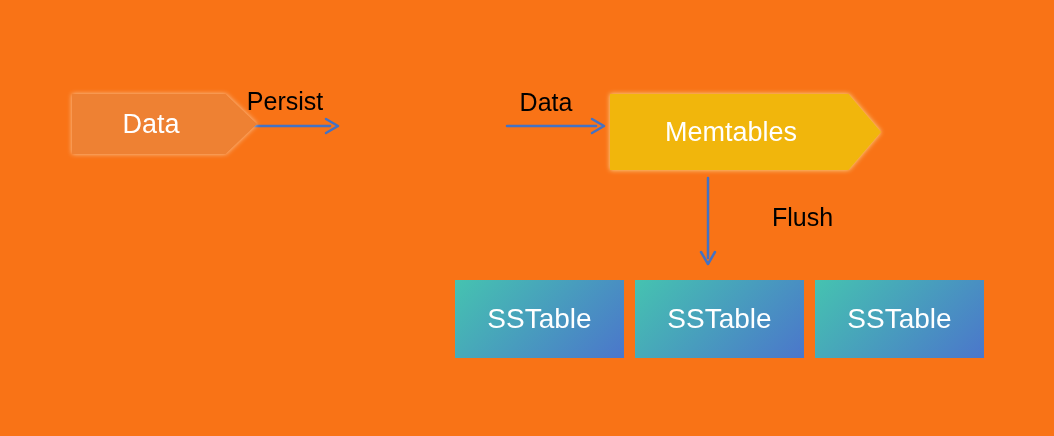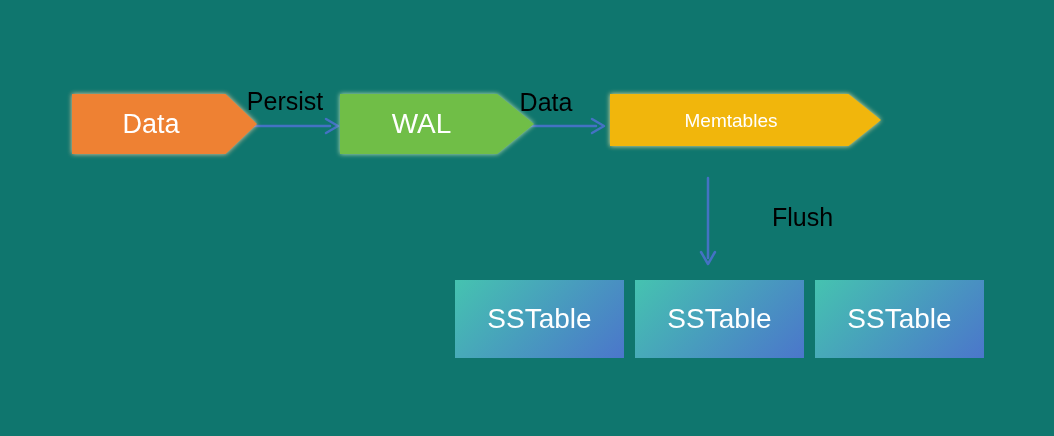--- a/index.html
+++ b/index.html
@@ -2,33 +2,33 @@
 <html style="--orange: #EE8133; --green: #70BE47; --gold: #F1B60C; --teal: #45C3B0; --blue: #4B76CB; --connector: #4472C4; --shape-text: #FFFFFF; --label-text: #000000;"><head>
 <meta charset="utf-8">
 <style>
   :root{
     --orange:#EE8133; --green:#70BE47; --gold:#F1B60C;
     --teal:#45C3B0; --blue:#4B76CB; --connector:#4472C4;
     --shape-text:#FFFFFF; --label-text:#000000;
   }
   html,body{margin:0;padding:0;background:#fff;}
   .canvas{
-    position:relative; width:1054px; height:436px; background:#0f766e;
+    position:relative; width:1054px; height:436px; background:#f97316;
     font-family:"Liberation Sans", sans-serif; overflow:hidden;
   }
   
   .pent-wrap{position:absolute;}
   .pent{
     display:flex; align-items:center; justify-content:center;
     color:var(--shape-text); font-weight:400; line-height:1;
     clip-path:polygon(0 0, var(--tip) 0, 100% 50%, var(--tip) 100%, 0 100%);
   }
   .pent-data{width:158px;height:60px;--tip:83%;background:var(--orange);padding-right:27px;font-size:27px;}
   .pent-wal{width:163px;height:60px;--tip:81%;background:var(--green);padding-right:31px;font-size:28px;}
-  .pent-mem{width:242px;height:52px;--tip:88%;background:var(--gold);padding-right:29px;font-size:19px;}
+  .pent-mem{width:242px;height:76px;--tip:88%;background:var(--gold);padding-right:29px;font-size:27px;}
   .glow-orange{filter:drop-shadow(0 0 2.5px #F8CBA0);}
   .glow-green{filter:drop-shadow(0 0 2.5px #C9E6B2);}
   .glow-gold{filter:drop-shadow(0 0 2.5px #FAE29A);}
   
   .sstable{
     position:absolute; top:280px; width:169px; height:78px;
     background:linear-gradient(135deg, var(--teal) 0%, var(--blue) 100%);
     display:flex; align-items:center; justify-content:center;
     color:var(--shape-text); font-size:28px; font-weight:400;
   }
@@ -66,25 +66,20 @@
       <polyline points="701,252 708,264 715,252"></polyline>
     </g>
   </svg>
 
   <div class="pent-wrap glow-orange" style="left:72px; top:94px;">
     <div class="pent pent-data">
       <span>Data</span>
     </div>
   </div>
 
-  <div class="pent-wrap glow-green" style="left:340px; top:94px;">
-    <div class="pent pent-wal">
-      <span>WAL</span>
-    </div>
-  </div>
 
   <div class="pent-wrap glow-gold" style="left:610px; top:94px;">
     <div class="pent pent-mem">
       <span>Memtables</span>
     </div>
   </div>
 
   <div class="edge-label" style="left:232px; top:88px; width:106px;">Persist</div>
   <div class="edge-label" style="left:500px; top:89px; width:92px;">Data</div>
   <div class="edge-label" style="left:772px; top:204px;">Flush</div>

